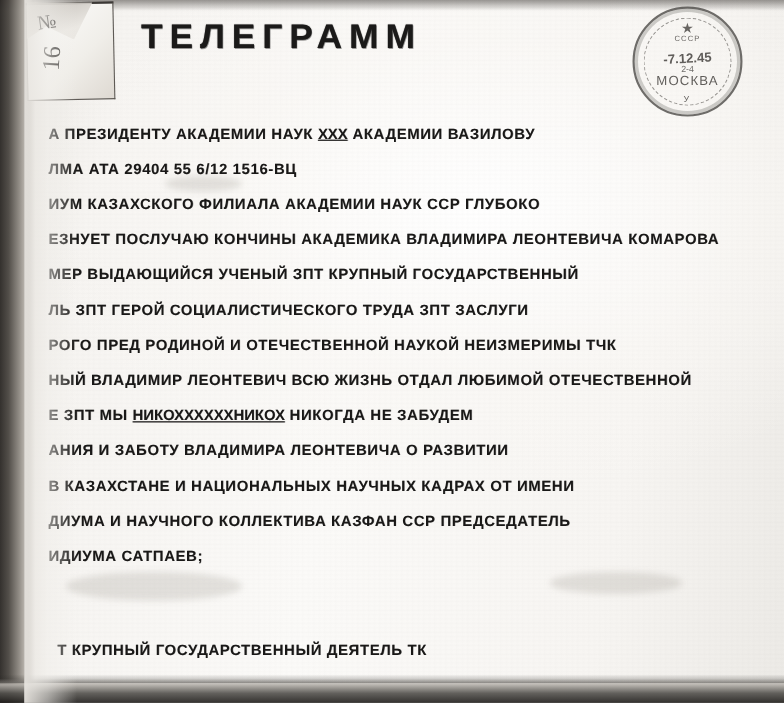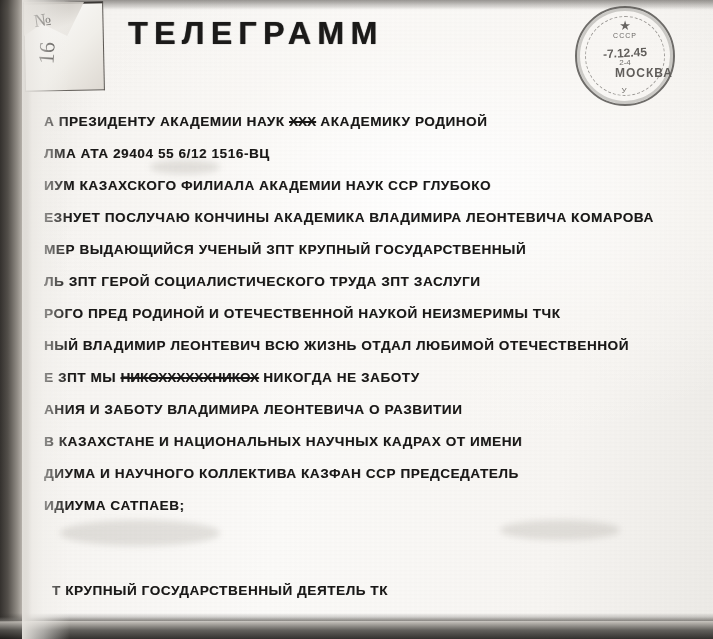--- a/index.html
+++ b/index.html
@@ -146,25 +146,24 @@
     font-size: 12px;
     font-weight: bold;
     color: #3b3835;
     white-space: nowrap;
   }
   .stamp-city {
     position: absolute;
     left: 50%; top: 58px;
     transform: translateX(-50%);
     font-size: 12px;
-    font-weight: bold;
+    font-weight: normal;
     letter-spacing: 1px;
     color: #3b3835;
     white-space: nowrap;
-    margin-left: 19px;
   }
   .stamp-time {
     position: absolute;
     left: 50%; top: 50px;
     transform: translateX(-50%);
     font-size: 8px;
     color: #4c4a47;
     white-space: nowrap;
   }
   .stamp-sub {
@@ -189,21 +188,21 @@
     font-weight: bold;
     font-size: 13.5px;
     letter-spacing: 0.6px;
     color: #191817;
     text-shadow: 0.4px 0 0 rgba(0,0,0,0.35);
   }
   .strike {
     text-decoration: line-through;
     text-decoration-thickness: 2px;
   }
-  .xxx { letter-spacing: 0px; }
+  .xxx { letter-spacing: 0px; text-decoration: underline; }
   
   .fade-left {
     position: absolute;
     left: 22px; top: 0;
     width: 48px; height: 639px;
     background: linear-gradient(90deg, rgba(232,229,224,0.95) 0%, rgba(240,238,234,0.55) 45%, rgba(246,244,241,0) 100%);
     pointer-events: none;
   }
   .smudge {
     position: absolute;
@@ -242,29 +241,29 @@
     <div class="stamp-inner"></div>
     <div class="stamp-star">★</div>
     <div class="stamp-top">СССР</div>
     <div class="stamp-date">-7.12.45</div>
     <div class="stamp-time">2-4</div>
     <div class="stamp-city">МОСКВА</div>
     <div class="stamp-sub">У</div>
   </div>
 
   <div class="body-text" id="body-text">
-      <div class="tline" style="left: 44px; top: 8px;"><span>А ПРЕЗИДЕНТУ АКАДЕМИИ  НАУК </span><span class="strike xxx">ХХХ</span><span>   АКАДЕМИКУ РОДИНОЙ</span></div>
+      <div class="tline" style="left: 44px; top: 8px;"><span>А ПРЕЗИДЕНТУ АКАДЕМИИ  НАУК </span><span class="strike xxx">ХХХ</span><span>   АКАДЕМИИ ВАЗИЛОВУ</span></div>
       <div class="tline" style="left: 44px; top: 40px;"><span>ЛМА АТА 29404 55 6/12 1516-ВЦ</span></div>
       <div class="tline" style="left: 44px; top: 72px;"><span>ИУМ КАЗАХСКОГО ФИЛИАЛА    АКАДЕМИИ НАУК ССР ГЛУБОКО</span></div>
       <div class="tline" style="left: 44px; top: 104px;"><span>ЕЗНУЕТ ПОСЛУЧАЮ КОНЧИНЫ АКАДЕМИКА ВЛАДИМИРА ЛЕОНТЕВИЧА КОМАРОВА</span></div>
       <div class="tline" style="left: 44px; top: 136px;"><span>МЕР ВЫДАЮЩИЙСЯ УЧЕНЫЙ  ЗПТ  КРУПНЫЙ ГОСУДАРСТВЕННЫЙ</span></div>
       <div class="tline" style="left: 44px; top: 168px;"><span>ЛЬ ЗПТ ГЕРОЙ СОЦИАЛИСТИЧЕСКОГО ТРУДА ЗПТ ЗАСЛУГИ</span></div>
       <div class="tline" style="left: 44px; top: 200px;"><span>РОГО ПРЕД РОДИНОЙ  И ОТЕЧЕСТВЕННОЙ НАУКОЙ НЕИЗМЕРИМЫ ТЧК</span></div>
       <div class="tline" style="left: 44px; top: 232px;"><span>НЫЙ ВЛАДИМИР ЛЕОНТЕВИЧ ВСЮ ЖИЗНЬ ОТДАЛ ЛЮБИМОЙ ОТЕЧЕСТВЕННОЙ</span></div>
-      <div class="tline" style="left: 44px; top: 264px;"><span>Е ЗПТ МЫ </span><span class="strike xxx">НИКОХХХХХХНИКОХ</span><span>  НИКОГДА НЕ ЗАБОТУ</span></div>
+      <div class="tline" style="left: 44px; top: 264px;"><span>Е ЗПТ МЫ </span><span class="strike xxx">НИКОХХХХХХНИКОХ</span><span>  НИКОГДА НЕ ЗАБУДЕМ</span></div>
       <div class="tline" style="left: 44px; top: 296px;"><span>АНИЯ И ЗАБОТУ   ВЛАДИМИРА ЛЕОНТЕВИЧА О РАЗВИТИИ</span></div>
       <div class="tline" style="left: 44px; top: 328px;"><span> В КАЗАХСТАНЕ И НАЦИОНАЛЬНЫХ НАУЧНЫХ КАДРАХ   ОТ ИМЕНИ</span></div>
       <div class="tline" style="left: 44px; top: 360px;"><span>ДИУМА И НАУЧНОГО КОЛЛЕКТИВА КАЗФАН ССР ПРЕДСЕДАТЕЛЬ</span></div>
       <div class="tline" style="left: 44px; top: 392px;"><span>ИДИУМА САТПАЕВ;</span></div>
     </div>
 
   <div class="footer-line">
     <div class="tline" id="footer-text" style="left: 52px; top: 8px;">Т КРУПНЫЙ ГОСУДАРСТВЕННЫЙ ДЕЯТЕЛЬ ТК</div>
   </div>
 

